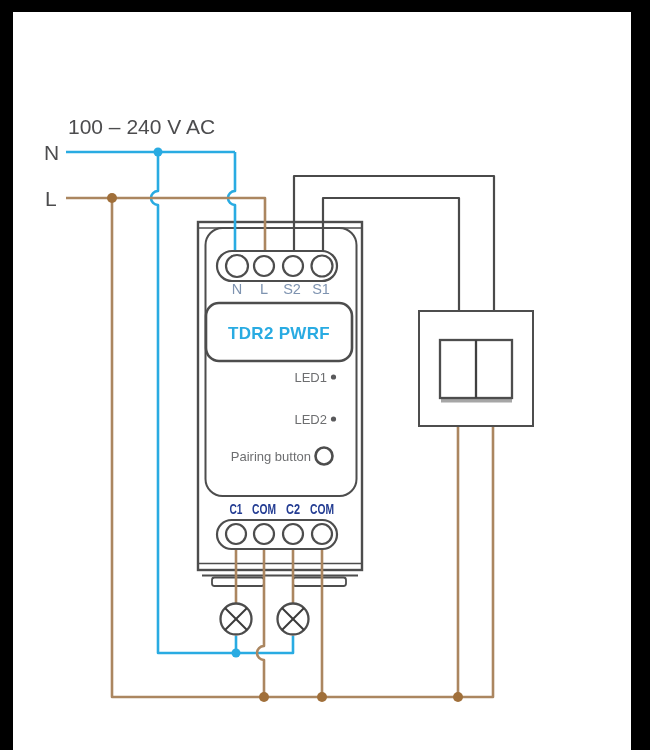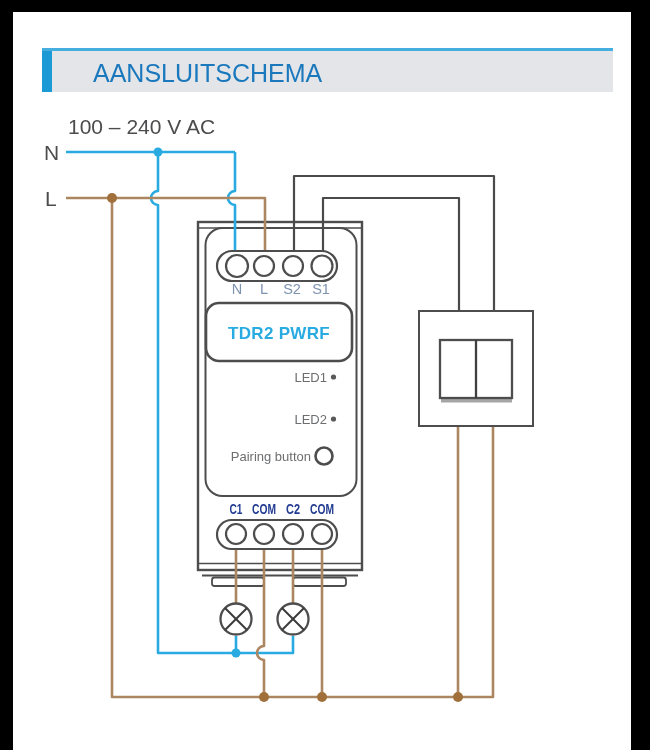--- a/index.html
+++ b/index.html
@@ -29,26 +29,20 @@
   .dot-l{fill:var(--line-dot);}
 </style>
 </head>
 <body>
 
 <div class="page">
   <div class="bar-top"></div>
   <div class="bar-left"></div>
   <div class="bar-right"></div>
 
-  <div class="header">
-    <div class="header-bg"></div>
-    <div class="header-topline"></div>
-    <div class="header-accent"></div>
-    <div class="header-title">AANSLUITSCHEMA</div>
-  </div>
 
   <svg width="650" height="750" viewBox="0 0 650 750" style="position:absolute;left:0;top:0;">
 
     <text class="supply-text" x="68" y="134">100 – 240 V AC</text>
     <text class="supply-text" x="44" y="160">N</text>
     <text class="supply-text" x="45" y="206">L</text>
 
     <g>
       <rect class="ol" x="198" y="222" width="164" height="348" stroke-width="2.4"></rect>
       <line class="ol-n" x1="199" y1="228" x2="361" y2="228" stroke-width="1.6"></line>

